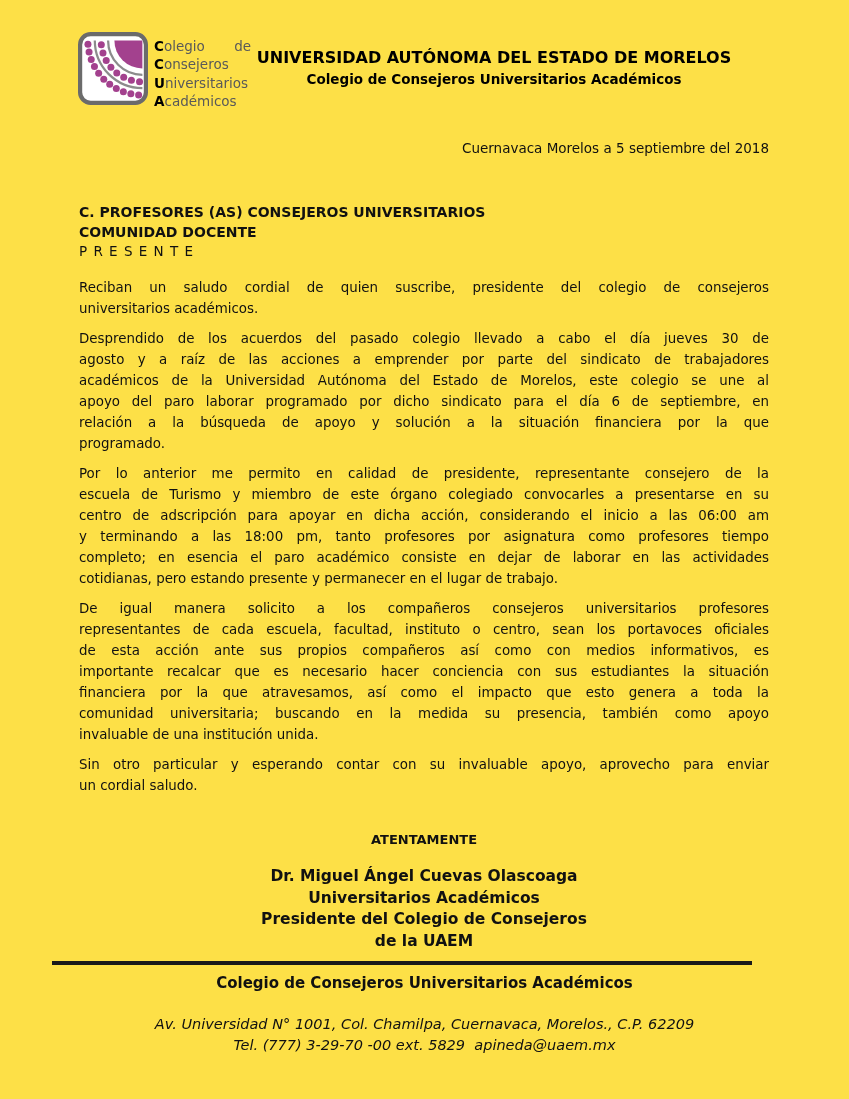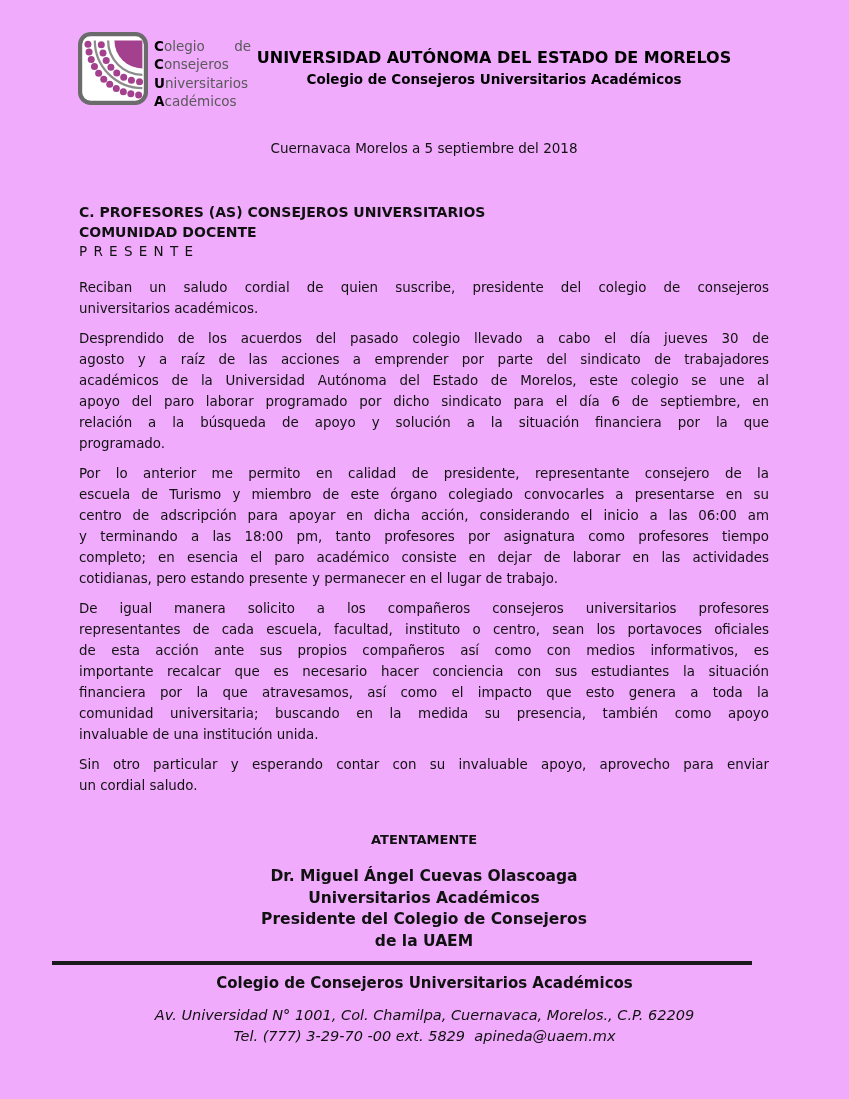--- a/index.html
+++ b/index.html
@@ -1,21 +1,21 @@
 <!DOCTYPE html>
 <html style="--ink: #111111; --logo-magenta: #A3418E; --logo-border-gray: #6B6B6B; --logo-arc-gray: #8C8C8C; --logo-text-gray: #595959; --rule-gray: #D9D9D9;"><head>
 <meta charset="utf-8">
 <style>
   * { margin: 0; padding: 0; box-sizing: border-box; }
   html, body { background: #ffffff; }
   .page {
     position: relative;
     width: 849px;
     height: 1099px;
-    background: #f0abfc;
+    background: #fde047;
     font-family: "DejaVu Sans", "Liberation Sans", sans-serif;
     color: var(--ink, #111);
     overflow: hidden;
   }
 
   
   .logo-box {
     position: absolute;
     left: 78px; top: 32px;
     width: 70px; height: 73px;
@@ -44,21 +44,21 @@
     text-align: center;
   }
   .masthead .title { font-size: 16px; font-weight: bold; color: #000; }
   .masthead .subtitle { font-size: 13.5px; font-weight: bold; color: #000; margin-top: 4px; }
 
   
   .dateline {
     position: absolute;
     left: 79px; top: 140px;
     width: 690px;
-    text-align: center;
+    text-align: right;
     font-size: 13.5px;
   }
 
   
   .letter {
     position: absolute;
     left: 79px; top: 203px;
     width: 690px;
     font-size: 13.4px;
   }
@@ -89,21 +89,21 @@
   .footer { position: absolute; left: 0; top: 961px; width: 849px; }
   .rule {
     margin-left: 52px;
     width: 700px;
     height: 2px;
     border-top: 2px solid #1a1a1a;
     border-bottom: 2px solid #1a1a1a;
     background: var(--rule-gray, #d9d9d9);
   }
   .footer .org  { text-align: center; font-weight: bold; font-size: 15px; margin-top: 9px; }
-  .footer .addr { text-align: center; font-style: italic; font-size: 14.5px; margin-top: 13px; line-height: 21px; }
+  .footer .addr { text-align: center; font-style: italic; font-size: 14.5px; margin-top: 22px; line-height: 21px; }
   .footer .tel  { text-align: center; font-style: italic; font-size: 14.5px; line-height: 21px; }
 </style>
 </head>
 <body>
 
 <div class="page">
 
   <div class="logo-box">
     <svg viewBox="0 0 100 104" aria-hidden="true">
       <rect class="logo-border" x="3" y="3" width="94" height="98" rx="15"></rect>

